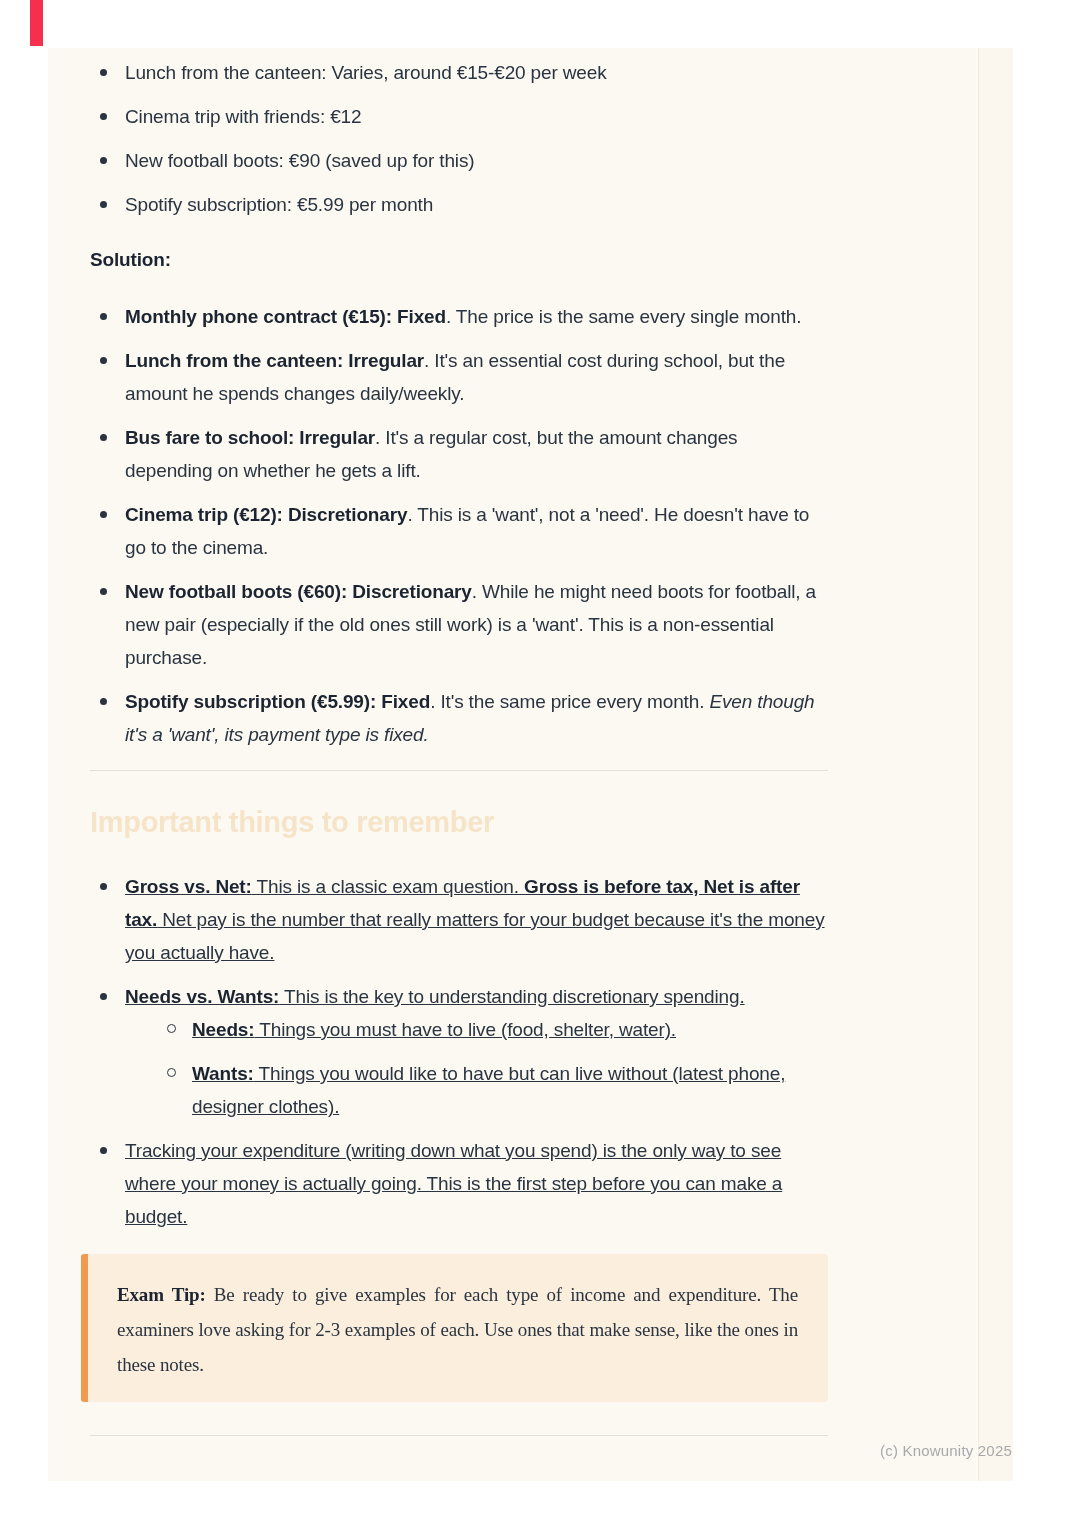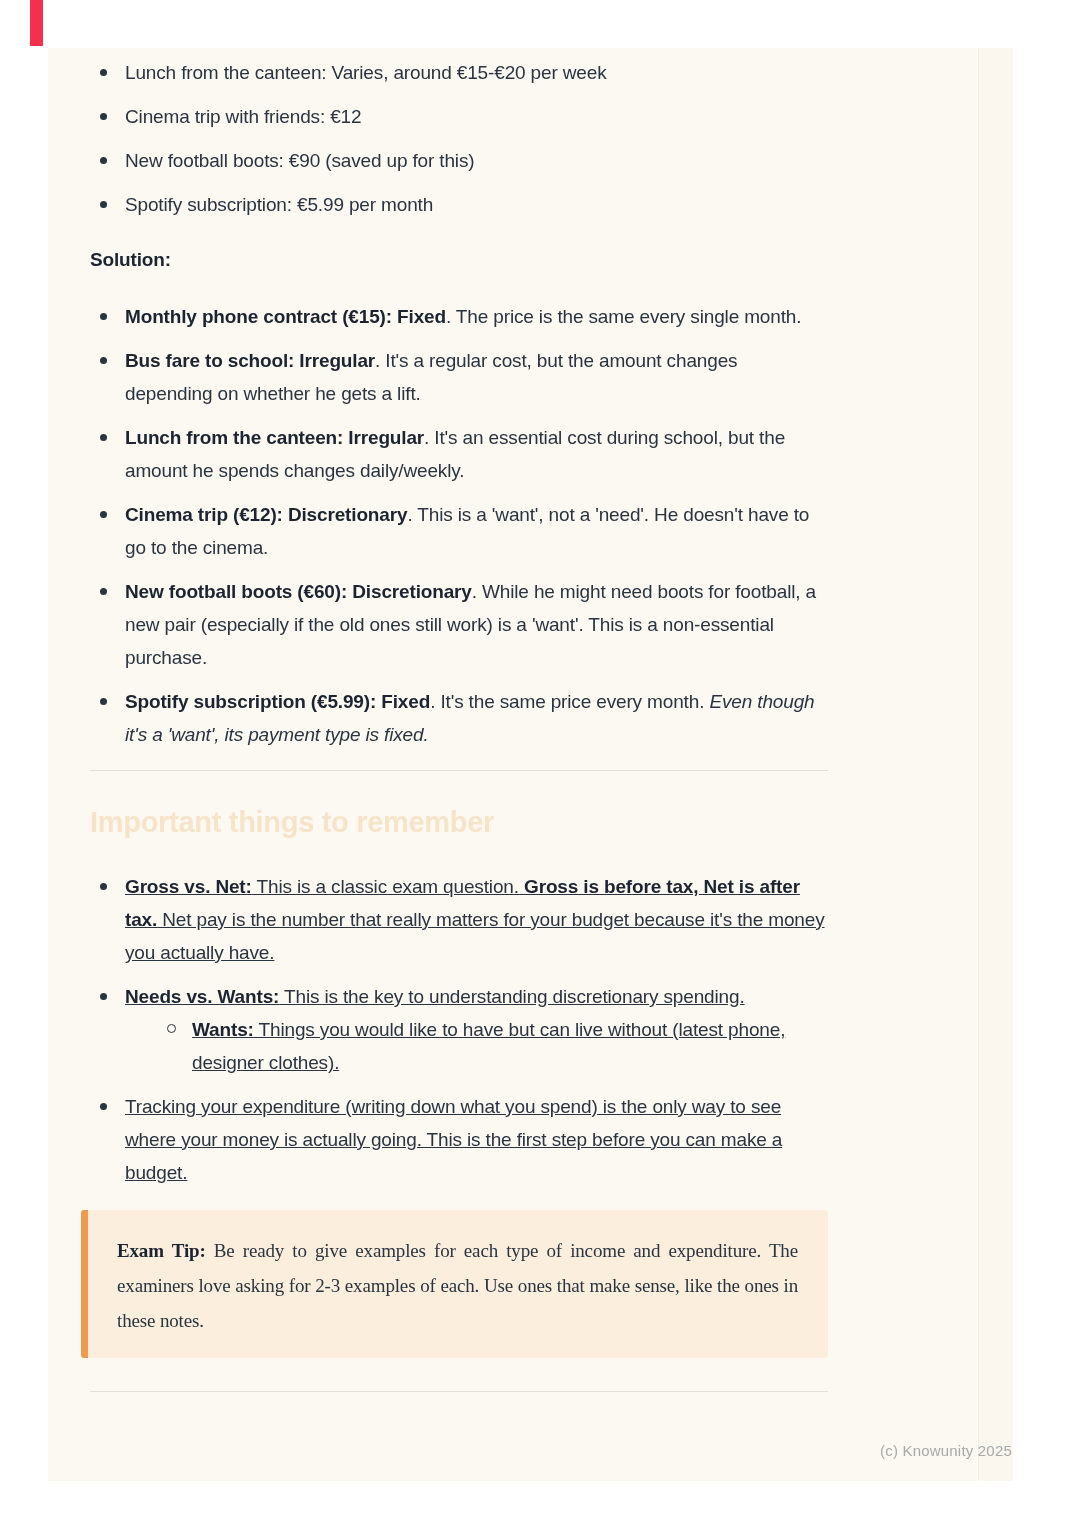--- a/index.html
+++ b/index.html
@@ -81,34 +81,35 @@
       <li><span class="marker dot"></span><span><span>Lunch from the canteen: Varies, around €15-€20 per week</span></span></li>
       <li><span class="marker dot"></span><span><span>Cinema trip with friends: €12</span></span></li>
       <li><span class="marker dot"></span><span><span>New football boots: €90 (saved up for this)</span></span></li>
       <li><span class="marker dot"></span><span><span>Spotify subscription: €5.99 per month</span></span></li>
     </ul>
 
   <p class="solution-heading">Solution:</p>
 
   <ul class="blist" id="solution-list">
       <li><span class="marker dot"></span><span><strong>Monthly phone contract (€15): Fixed</strong><span>. The price is the same every single month.</span></span></li>
+      <li><span class="marker dot"></span><span><strong>Lunch from the canteen: Irregular</strong><span>. It's an essential cost during school, but the amount he spends changes daily/weekly.</span></span></li>
       <li><span class="marker dot"></span><span><strong>Bus fare to school: Irregular</strong><span>. It's a regular cost, but the amount changes depending on whether he gets a lift.</span></span></li>
-      <li><span class="marker dot"></span><span><strong>Lunch from the canteen: Irregular</strong><span>. It's an essential cost during school, but the amount he spends changes daily/weekly.</span></span></li>
       <li><span class="marker dot"></span><span><strong>Cinema trip (€12): Discretionary</strong><span>. This is a 'want', not a 'need'. He doesn't have to go to the cinema.</span></span></li>
       <li><span class="marker dot"></span><span><strong>New football boots (€60): Discretionary</strong><span>. While he might need boots for football, a new pair (especially if the old ones still work) is a 'want'. This is a non-essential purchase.</span></span></li>
       <li><span class="marker dot"></span><span><strong>Spotify subscription (€5.99): Fixed</strong><span>. It's the same price every month. </span><em>Even though it's a 'want', its payment type is fixed.</em></span></li>
     </ul>
 
   <hr class="divider">
 
   <h2 class="section">Important things to remember</h2>
 
   <ul class="blist" id="remember-list">
       <li><span class="marker dot"></span><span><strong>Gross vs. Net:</strong><span> This is a classic exam question. </span><strong>Gross is before tax, Net is after tax.</strong><span> Net pay is the number that really matters for your budget because it's the money you actually have.</span></span></li>
       <li><span class="marker dot"></span><span><strong>Needs vs. Wants:</strong><span> This is the key to understanding discretionary spending.</span></span><ul class="sub">
+          <li><span class="marker circle"></span><span><strong>Needs:</strong><span> Things you must have to live (food, shelter, water).</span></span></li>
           <li><span class="marker circle"></span><span><strong>Wants:</strong><span> Things you would like to have but can live without (latest phone, designer clothes).</span></span></li>
         </ul></li>
       <li><span class="marker dot"></span><span><span>Tracking your expenditure (writing down what you spend) is the only way to see where your money is actually going. This is the first step before you can make a budget.</span></span></li>
     </ul>
 
   <div class="tip">
     <p><strong>Exam Tip:</strong> <span>Be ready to give examples for each type of income and expenditure. The examiners love asking for 2-3 examples of each. Use ones that make sense, like the ones in these notes.</span></p>
   </div>
 
   <hr class="bottom-divider">

